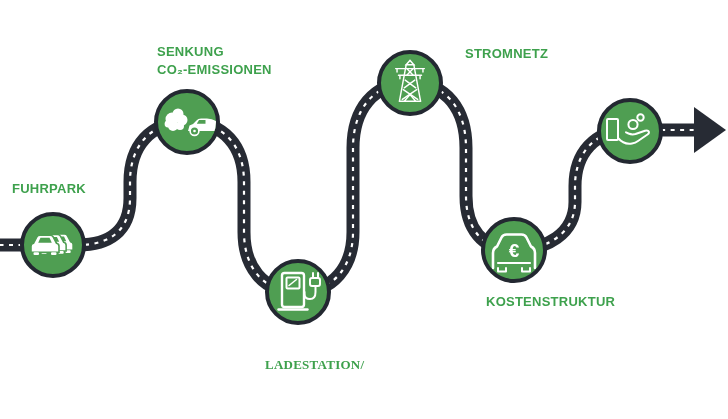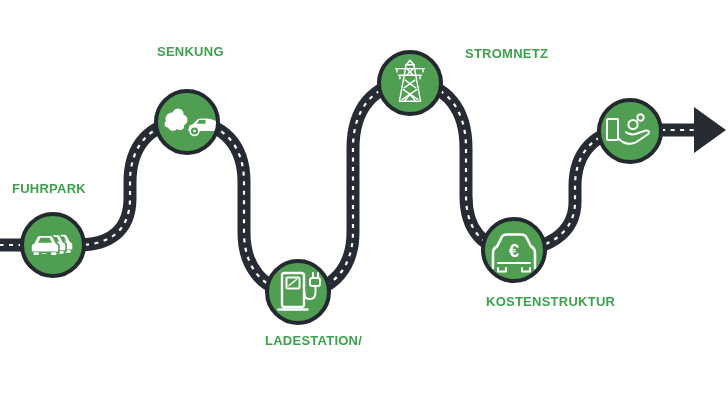--- a/index.html
+++ b/index.html
@@ -26,21 +26,21 @@
   .icon{display:block;}
   .icon-fill-white{fill:#ffffff;}
   .label{
     position:absolute;color:var(--labelGreen,#3ea14d);
     font-weight:bold;font-size:13px;line-height:18px;letter-spacing:.25px;
     white-space:nowrap;
   }
   .label span{display:block;}
   .l-fuhrpark{left:12px;top:180px;text-align:center;}
   .l-senkung{left:157px;top:43px;}
-  .l-ladestation{left:265px;top:332px;}
+  .l-ladestation{left:265px;top:356px;font-family:Liberation Serif, serif;}
   .l-stromnetz{left:449px;top:45px;margin-left:16px;}
   .l-kosten{left:486px;top:293px;text-align:right;}
   .l-foerd{left:601px;top:174px;}
 </style>
 </head>
 <body>
 
 <div class="stage">
 
   <svg class="road-svg" viewBox="0 0 728 419">
@@ -140,20 +140,21 @@
       <circle cx="29" cy="14.5" r="4.6"></circle>
       <circle cx="36.5" cy="7.5" r="3.2"></circle>
     </svg>
   </div>
 
   <div class="label l-fuhrpark">
     <span>FUHRPARK</span>
   </div>
   <div class="label l-senkung">
     <span>SENKUNG</span>
+    <span>CO₂-EMISSIONEN</span>
   </div>
   <div class="label l-ladestation">
     <span>LADESTATION/</span>
   </div>
   <div class="label l-stromnetz">
     <span>STROMNETZ</span>
   </div>
   <div class="label l-kosten">
     <span>KOSTENSTRUKTUR</span>
   </div>

